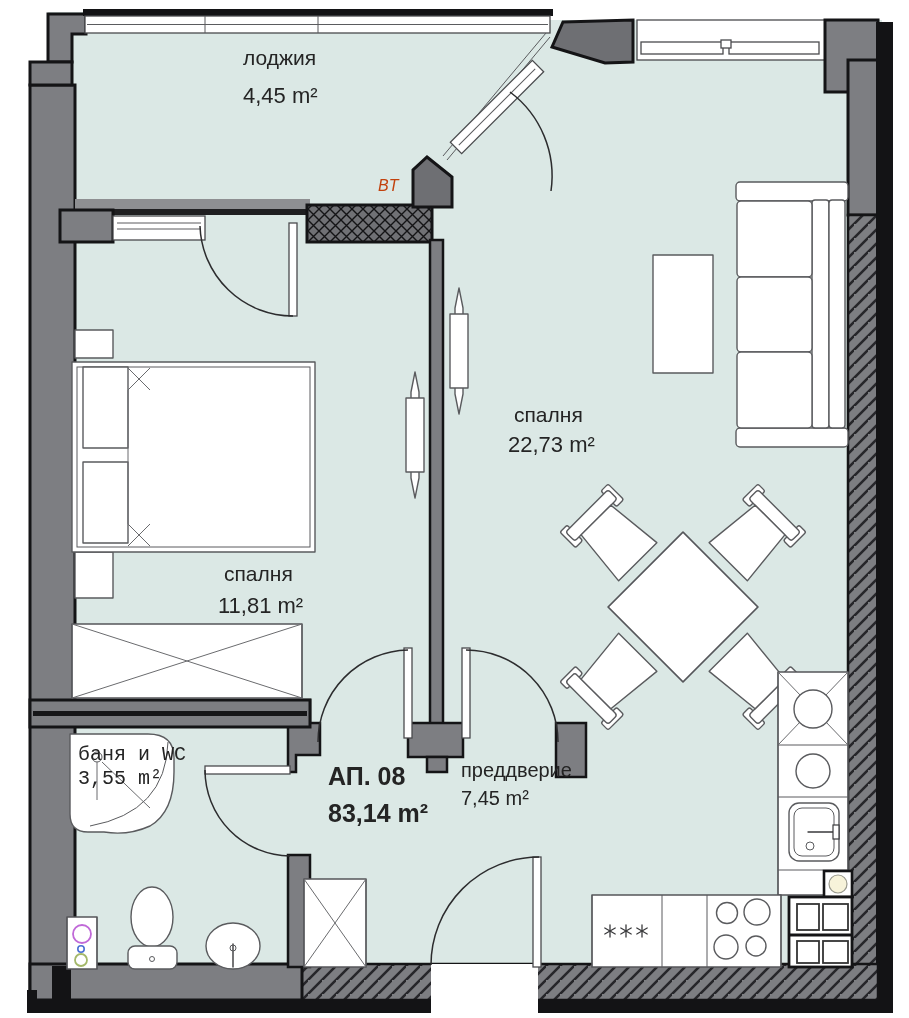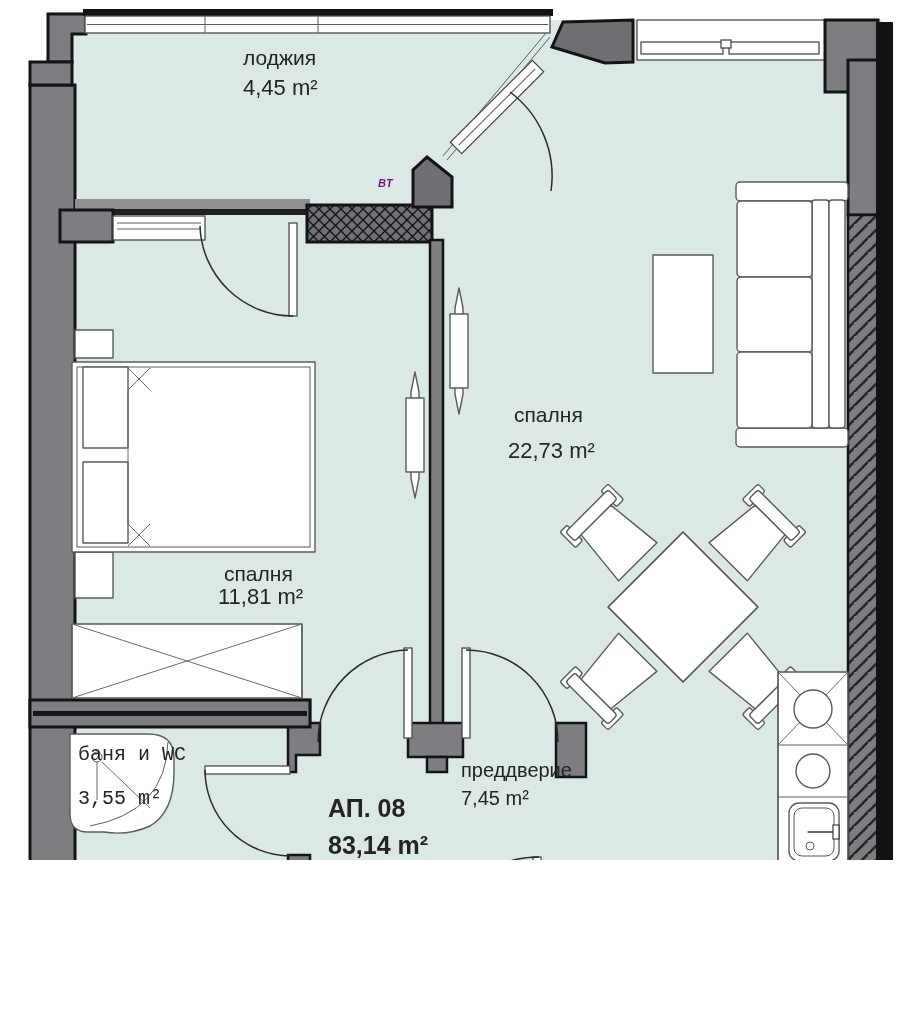--- a/index.html
+++ b/index.html
@@ -1,37 +1,37 @@
 <!DOCTYPE html>
 <html><head>
 <meta charset="utf-8">
 <style>
   html,body{margin:0;padding:0;background:#fff;}
-  #stage{position:relative;width:909px;height:860px;background:#fff;overflow:hidden;
+  #stage{position:relative;width:909px;height:1018px;background:#fff;overflow:hidden;
          font-family:"Liberation Sans",sans-serif;}
   svg{position:absolute;left:0;top:0;}
   .wall{fill:#7d7e82;stroke:#141416;stroke-width:2.5;}
   .wall3{fill:#7d7e82;stroke:#141416;stroke-width:3;}
   .darkwall{fill:#6e6f73;stroke:#141416;stroke-width:3;}
   .furn{fill:#ffffff;stroke:#5a5b5e;stroke-width:1.4;stroke-linejoin:round;}
   .furn2{fill:#ffffff;stroke:#55565a;stroke-width:1.7;stroke-linejoin:round;}
   .thin{fill:none;stroke:#5a5b5e;stroke-width:1;}
   .xline{fill:none;stroke:#6a6b6e;stroke-width:1;}
   .arc{fill:none;stroke:#2c2c2e;stroke-width:1.5;}
   .blk{fill:#131315;}
   .whitefill{fill:#ffffff;}
   .glz{fill:#ffffff;stroke:#4a4b4e;stroke-width:1.3;}
   .sym{stroke:#3a3a3c;stroke-width:1.4;stroke-linecap:round;}
   .label{position:absolute;color:#242424;white-space:nowrap;line-height:1;}
   .rname{font-size:21px;}
   .rarea{font-size:22px;}
   .small .rname{font-size:20px;}
   .small .rarea{font-size:20px;}
   .apt{font-weight:bold;font-size:25px;}
-  .bt{font-style:italic;font-weight:bold;font-size:11px;color:#701a75;}
+  .bt{font-style:italic;font-weight:normal;font-size:16px;color:#c2410c;}
 </style>
 </head>
 <body>
 
 <div id="stage">
 <svg width="909" height="1018" viewBox="0 0 909 1018">
   <defs>
     <pattern id="hatch" patternUnits="userSpaceOnUse" width="14" height="14">
       <rect width="14" height="14" fill="#7d7e82"></rect>
       <path d="M-3,17 L17,-3 M-10,24 L24,-10 M4,24 L24,4" stroke="#26262a" stroke-width="2.6"></path>
@@ -289,39 +289,39 @@
       <rect class="furn2" x="67" y="917" width="30" height="52"></rect>
       <circle cx="82" cy="934" r="9" fill="none" stroke="#c069d8" stroke-width="1.8"></circle>
       <circle cx="81" cy="949" r="3.2" fill="none" stroke="#4a6fd4" stroke-width="1.6"></circle>
       <circle cx="81" cy="960" r="6" fill="none" stroke="#a4b86a" stroke-width="1.8"></circle>
     </g>
   </g>
 </svg>
 
 <div class="label" style="left:243px;top:47px;">
   <div class="rname">лоджия</div>
-  <div class="rarea" style="margin-top:9px;">4,45 m²</div>
+  <div class="rarea" style="margin-top:17px;">4,45 m²</div>
 </div>
 
 <div class="label" style="left:514px;top:404px;">
   <div class="rname">спалня</div>
-  <div class="rarea" style="margin-top:15px;margin-left:-6px;">22,73 m²</div>
+  <div class="rarea" style="margin-top:9px;margin-left:-6px;">22,73 m²</div>
 </div>
 
 <div class="label" style="left:224px;top:563px;">
   <div class="rname">спалня</div>
-  <div class="rarea" style="margin-top:2px;margin-left:-6px;">11,81 m²</div>
+  <div class="rarea" style="margin-top:11px;margin-left:-6px;">11,81 m²</div>
 </div>
 
 <div class="label small" style="left:78px;top:745px;font-family:Liberation Mono, monospace;">
   <div class="rname">баня и WC</div>
-  <div class="rarea" style="margin-top:24px;">3,55 m²</div>
-</div>
-
-<div class="label" style="left:328px;top:764px;margin-top:32px;">
+  <div class="rarea" style="margin-top:4px;">3,55 m²</div>
+</div>
+
+<div class="label" style="left:328px;top:764px;">
   <div class="apt">АП. 08</div>
   <div class="apt" style="margin-top:12px;">83,14 m²</div>
 </div>
 
 <div class="label small" style="left:461px;top:760px;">
   <div class="rname">преддверие</div>
   <div class="rarea" style="margin-top:8px;">7,45 m²</div>
 </div>
 
 <div class="label bt" style="left:378px;top:178px;">BT</div>

